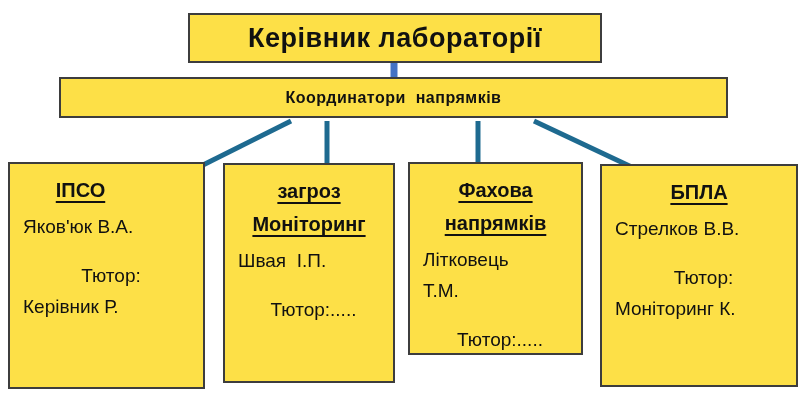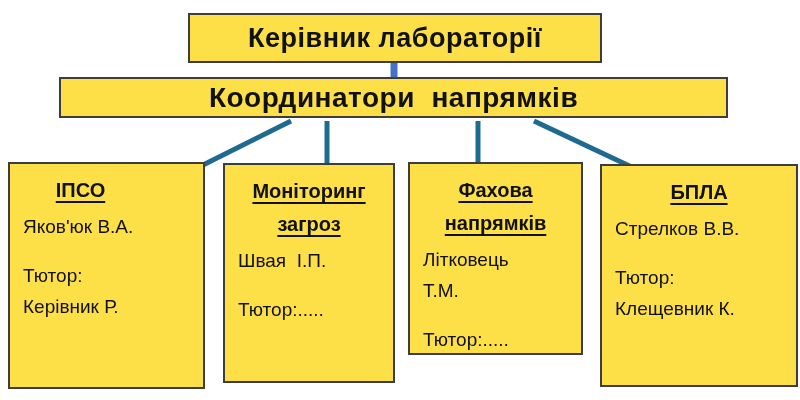--- a/index.html
+++ b/index.html
@@ -27,40 +27,40 @@
   }
   .heading {
     display: flex;
     align-items: center;
     justify-content: center;
     font-weight: bold;
     text-align: center;
     white-space: pre-wrap;
   }
   #root-box { left: 188px; top: 13px; width: 414px; height: 50px; font-size: 27px; letter-spacing: 0.5px; }
-  #coord-box { left: 59px; top: 77px; width: 669px; height: 41px; font-size: 28px; letter-spacing: 0.5px; }
+  #coord-box { left: 59px; top: 77px; width: 669px; height: 41px; font-size: 16px; letter-spacing: 0.5px; }
   .dept { padding-top: 10px; font-size: 19px; }
   #dept-ipso      { left: 8px;   top: 162px; width: 197px; height: 227px; }
   #dept-monitoring{ left: 223px; top: 163px; width: 172px; height: 220px; }
   #dept-expertise { left: 408px; top: 162px; width: 175px; height: 193px; }
   #dept-bpla      { left: 600px; top: 164px; width: 198px; height: 223px; }
   .dept-title-line {
     text-align: center;
     font-weight: bold;
     font-size: 20px;
     line-height: 33px;
     text-decoration: underline;
     text-decoration-thickness: 2px;
     text-underline-offset: 4px;
     white-space: pre-wrap;
   }
   .title-offset { padding-right: 52px; }
   .body-block { margin-top: 4px; padding-left: 13px; padding-right: 4px; }
   .line { line-height: 31px; white-space: pre-wrap; }
-  .gap { margin-top: 18px; }
+  .gap { margin-top: 18px; text-align: center; }
 </style>
 </head>
 <body>
 
 <div id="canvas" style="--bg: #ffffff; --text: #111111; --box-border: #3d3d3d;">
 
   <svg id="connector-layer" viewBox="0 0 800 400" xmlns="http://www.w3.org/2000/svg">
     <line x1="394" y1="55" x2="394" y2="85" class="nub-line" stroke-width="7" stroke="#4472c4"></line>
     <line x1="291" y1="121" x2="203" y2="165" class="dept-line-stroke" stroke-width="5" stroke="#1e6a90"></line>
     <line x1="327" y1="121" x2="327" y2="170" class="dept-line-stroke" stroke-width="5" stroke="#1e6a90"></line>
@@ -79,22 +79,22 @@
   <div id="dept-ipso" class="node dept">
     <div class="dept-title-line title-offset">ІПСО</div>
     <div class="body-block">
       <div class="line">Яков'юк В.А.</div>
       <div class="line gap">Тютор:</div>
       <div class="line">Керівник Р.</div>
     </div>
   </div>
 
   <div id="dept-monitoring" class="node dept">
+    <div class="dept-title-line">загроз</div>
     <div class="dept-title-line">Моніторинг</div>
-    <div class="dept-title-line">загроз</div>
     <div class="body-block">
       <div class="line">Швая  І.П.</div>
       <div class="line gap">Тютор:.....</div>
     </div>
   </div>
 
   <div id="dept-expertise" class="node dept">
     <div class="dept-title-line">Фахова</div>
     <div class="dept-title-line">напрямків</div>
     <div class="body-block">
@@ -102,17 +102,17 @@
       <div class="line">Т.М.</div>
       <div class="line gap">Тютор:.....</div>
     </div>
   </div>
 
   <div id="dept-bpla" class="node dept">
     <div class="dept-title-line">БПЛА</div>
     <div class="body-block">
       <div class="line">Стрелков В.В.</div>
       <div class="line gap">Тютор:</div>
-      <div class="line">Клещевник К.</div>
+      <div class="line">Моніторинг К.</div>
     </div>
   </div>
 
 </div>
 
 </body></html>

